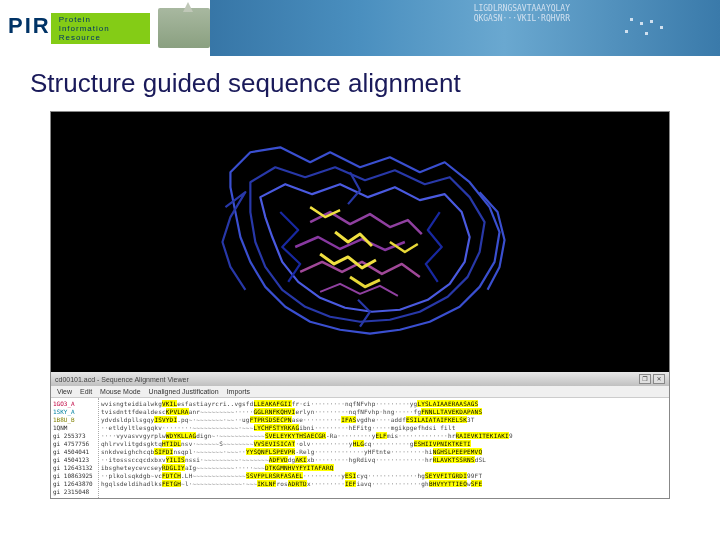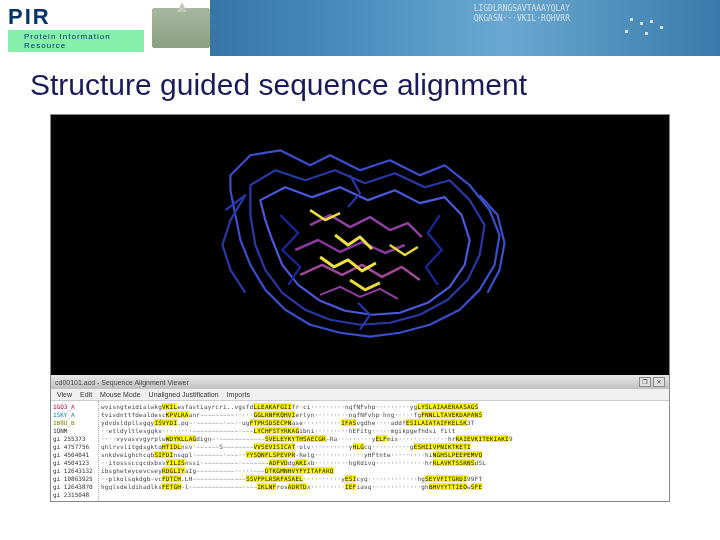--- a/index.html
+++ b/index.html
@@ -1,29 +1,29 @@
 <!DOCTYPE html>
 <html><head>
 <meta charset="utf-8">
 <style>
   * { margin: 0; padding: 0; box-sizing: border-box; }
   body { width: 720px; height: 540px; font-family: Arial, sans-serif; background: #fff; overflow: hidden; }
 
   .header-banner { height: 56px; background: linear-gradient(to right, #1a4d7a 0%, #2a6596 15%, #4a8fbf 50%, #6aa8d0 70%, #3a7aaa 100%); display: flex; align-items: center; position: relative; }
   .banner-left { background: #fff; height: 56px; width: 210px; display: flex; align-items: center; padding-left: 8px; }
-  .pir-logo { display: flex; flex-direction: column; }
+  .pir-logo { display: flex; }
   .pir-big { font-size: 22px; font-weight: bold; color: #003366; letter-spacing: 2px; }
-  .pir-sub { font-size: 8px; color: #003366; letter-spacing: 1px; background: #86efac; padding: 2px 16px; }
+  .pir-sub { font-size: 8px; color: #003366; letter-spacing: 1px; background: #84cc16; padding: 2px 8px; }
   .church-img { width: 70px; height: 40px; background: linear-gradient(#a8b8a0, #8aa080); margin-left: 8px; border-radius: 2px; position: relative; }
   .church-img::after { content: ''; position: absolute; left: 25px; top: -6px; width: 0; height: 0; border-left: 5px solid transparent; border-right: 5px solid transparent; border-bottom: 10px solid #c0c8b8; }
   .banner-seq { position: absolute; right: 150px; top: 4px; color: #d0e0ef; font-family: monospace; font-size: 8px; line-height: 10px; text-align: right; }
   .banner-dots { position: absolute; right: 40px; top: 18px; width: 60px; height: 20px; }
   .banner-dots span { position: absolute; width: 3px; height: 3px; background: #d0e0ef; }
 
-  .slide-title { padding: 12px 30px 8px; font-size: 30px; color: #1a1a5a; font-weight: normal; }
+  .slide-title { padding: 12px 30px 8px; font-size: 26px; color: #1a1a5a; font-weight: normal; }
 
   .viewer-container { margin: 4px 50px 0; border: 1px solid #888; background: #fff; }
 
   .structure-view { height: 260px; background: #000; position: relative; overflow: hidden; }
   .structure-svg { width: 100%; height: 100%; }
 
   .alignment-window { background: #fff; }
   .aln-titlebar { height: 14px; background: linear-gradient(#e8e8e8, #c0c0c0); display: flex; align-items: center; padding: 0 4px; font-size: 7px; color: #444; justify-content: space-between; }
   .aln-titlebar-controls { display: flex; gap: 2px; }
   .aln-titlebar-controls .ctl { width: 12px; height: 10px; background: #e0e0e0; border: 1px solid #888; font-size: 6px; text-align: center; line-height: 8px; }

